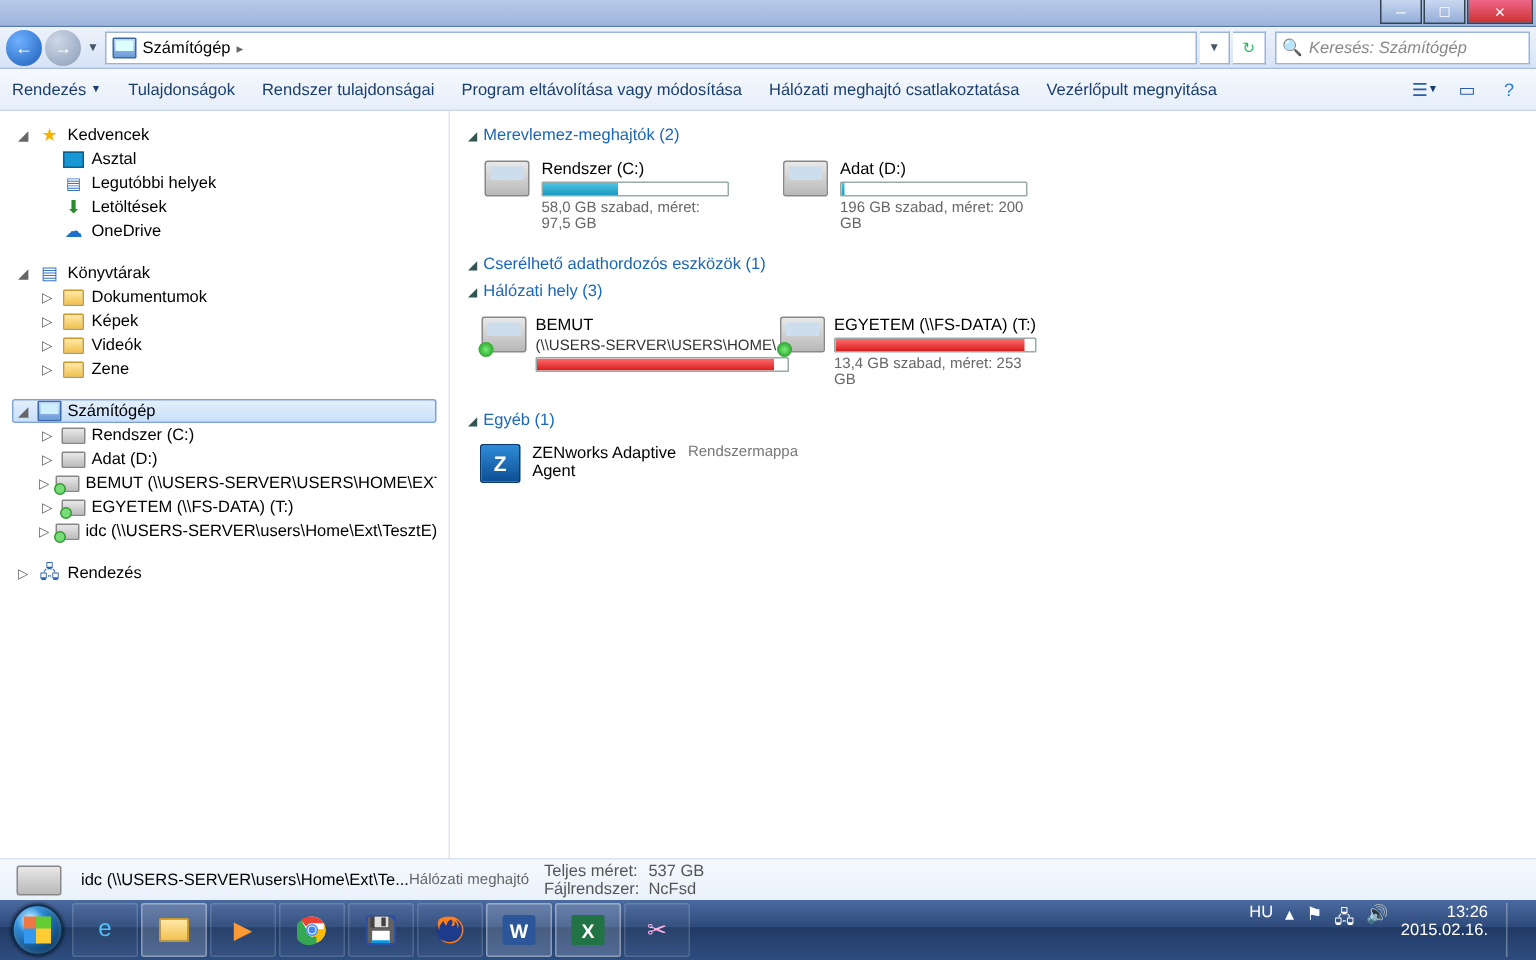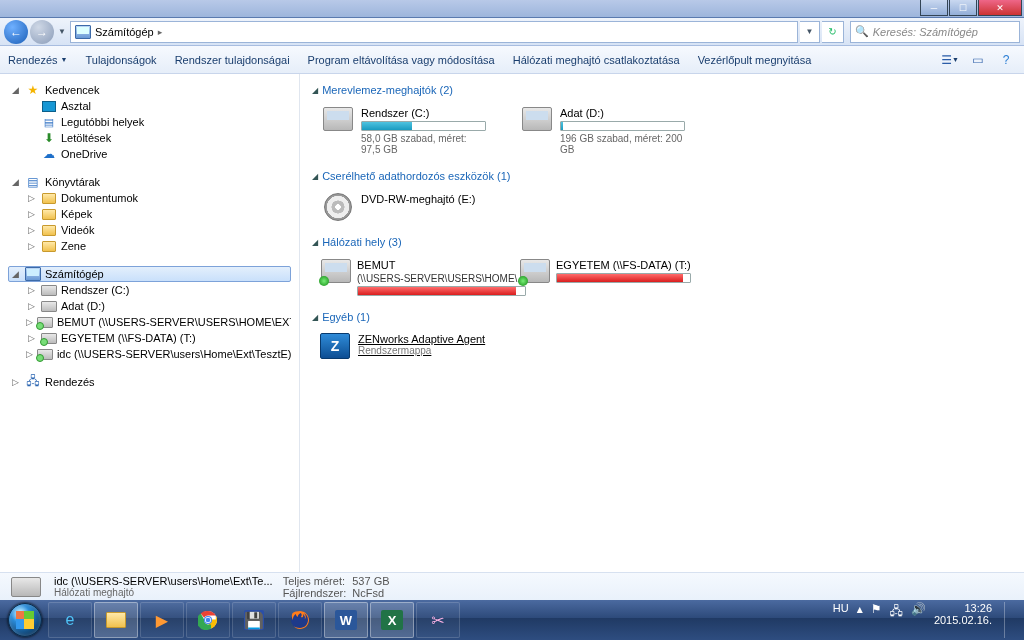--- a/index.html
+++ b/index.html
@@ -67,28 +67,28 @@
 .drive-item .dicon .dvd { width:28px; height:28px; border-radius:50%; background:radial-gradient(circle,#fff 15%,#bbb 16% 35%,#eee 36% 60%,#999 61%); border:1px solid #777;}
 .drive-item .dinfo { flex:1; display:flex; flex-direction:column; gap:2px;}
 .drive-item .dname { color:#000; white-space:nowrap; overflow:hidden; text-overflow:ellipsis;}
 .drive-item .bar { height:10px; border:1px solid #9aa; background:#fff; border-radius:1px; overflow:hidden;}
 .drive-item .bar .fill { height:100%; }
 .fill.cyan { background:linear-gradient(#4ec3e0,#1a9bc0); }
 .fill.red  { background:linear-gradient(#ff6b6b,#d91e1e); }
 .drive-item .dsub { color:#666; font-size:10px;}
 .zen-item { width:220px; display:flex; gap:8px; padding:4px; margin-left:4px;}
 .zen-item .zicon { width:30px; height:26px; background:linear-gradient(#2f8bd8,#0d4e93); border:1px solid #083a6e; border-radius:2px; color:#fff; display:flex; align-items:center; justify-content:center; font-weight:bold; font-size:14px;}
-.zen-item .zinfo { display:flex; flex-direction:column;text-decoration:underline;}
+.zen-item .zinfo { display:flex; flex-direction:row;}
 .zen-item .zsub { color:#777; font-size:10px;}
 
 
 .details { position:absolute; left:0; right:0; bottom:40px; height:28px; border-top:1px solid #d7e1f0; background:linear-gradient(#f5f9fe,#e9f1fb); display:flex; align-items:center; padding:0 8px; gap:10px;}
 .details .dicon { width:36px; height:24px; display:flex; align-items:center; justify-content:center;}
 .details .dicon .hdd{ width:30px; height:20px; background:linear-gradient(#e8e8e8,#b8b8b8); border:1px solid #888; border-radius:2px;}
-.details .col1 { display:flex; flex-direction:column;justify-content:space-between;}
+.details .col1 { display:flex; flex-direction:row;justify-content:space-between;}
 .details .col1 .dt-name { color:#000;}
 .details .col1 .dt-type { color:#666; font-size:10px;}
 .details .props { display:grid; grid-template-columns:auto auto; column-gap:6px; row-gap:0; color:#555; font-size:10px; align-items:center;}
 .details .props .bar { width:100px; height:10px; border:1px solid #9aa; background:#fff; border-radius:1px; overflow:hidden; display:inline-block;}
 
 
 .taskbar { position:absolute; left:0; right:0; bottom:0; height:40px; background:linear-gradient(#4b6aa0 0%,#2d4a7a 45%,#203a64 46%,#2e4d80 100%); display:flex; align-items:center; padding:0 4px; gap:2px; }
 .startbtn { width:42px; height:36px; display:flex; align-items:center; justify-content:center; }
 .orb { width:34px; height:34px; border-radius:50%; background:radial-gradient(circle at 35% 30%,#a7e1ff 0 10%,#2a8bd8 30%,#0a3a67 75%); border:1px solid #0a2c4d; position:relative; box-shadow:0 0 4px rgba(255,255,255,.3) inset,0 0 3px #000;}
 .orb .q{position:absolute;width:10px;height:10px;}
@@ -307,30 +307,20 @@
             </div>
           <div class="dsub">196 GB szabad, méret: 200 GB</div>
         </div>
       </div>
     </div>
 
     <div class="section-head">
         <span class="tri">◢</span>
         <span>Cserélhető adathordozós eszközök (1)</span>
       </div>
-    <div class="drives-row">
-      <div class="drive-item">
-        <div class="dicon">
-            <div class="dvd"></div>
-          </div>
-        <div class="dinfo">
-            <div class="dname">DVD-RW-meghajtó (E:)</div>
-          </div>
-      </div>
-    </div>
 
     <div class="section-head">
         <span class="tri">◢</span>
         <span>Hálózati hely (3)</span>
       </div>
     <div class="drives-row">
       <div class="drive-item">
         <div class="dicon">
             <div class="hdd net"></div>
           </div>
@@ -344,20 +334,21 @@
       </div>
       <div class="drive-item">
         <div class="dicon">
             <div class="hdd net"></div>
           </div>
         <div class="dinfo">
           <div class="dname">EGYETEM (\\FS-DATA) (T:)</div>
           <div class="bar">
               <div class="fill red" style="width: 95%;"></div>
             </div>
+          <div class="dsub">13,4 GB szabad, méret: 253 GB</div>
         </div>
       </div>
     </div>
 
     <div class="section-head">
         <span class="tri">◢</span>
         <span>Egyéb (1)</span>
       </div>
     <div class="zen-item">
       <div class="zicon">Z</div>

